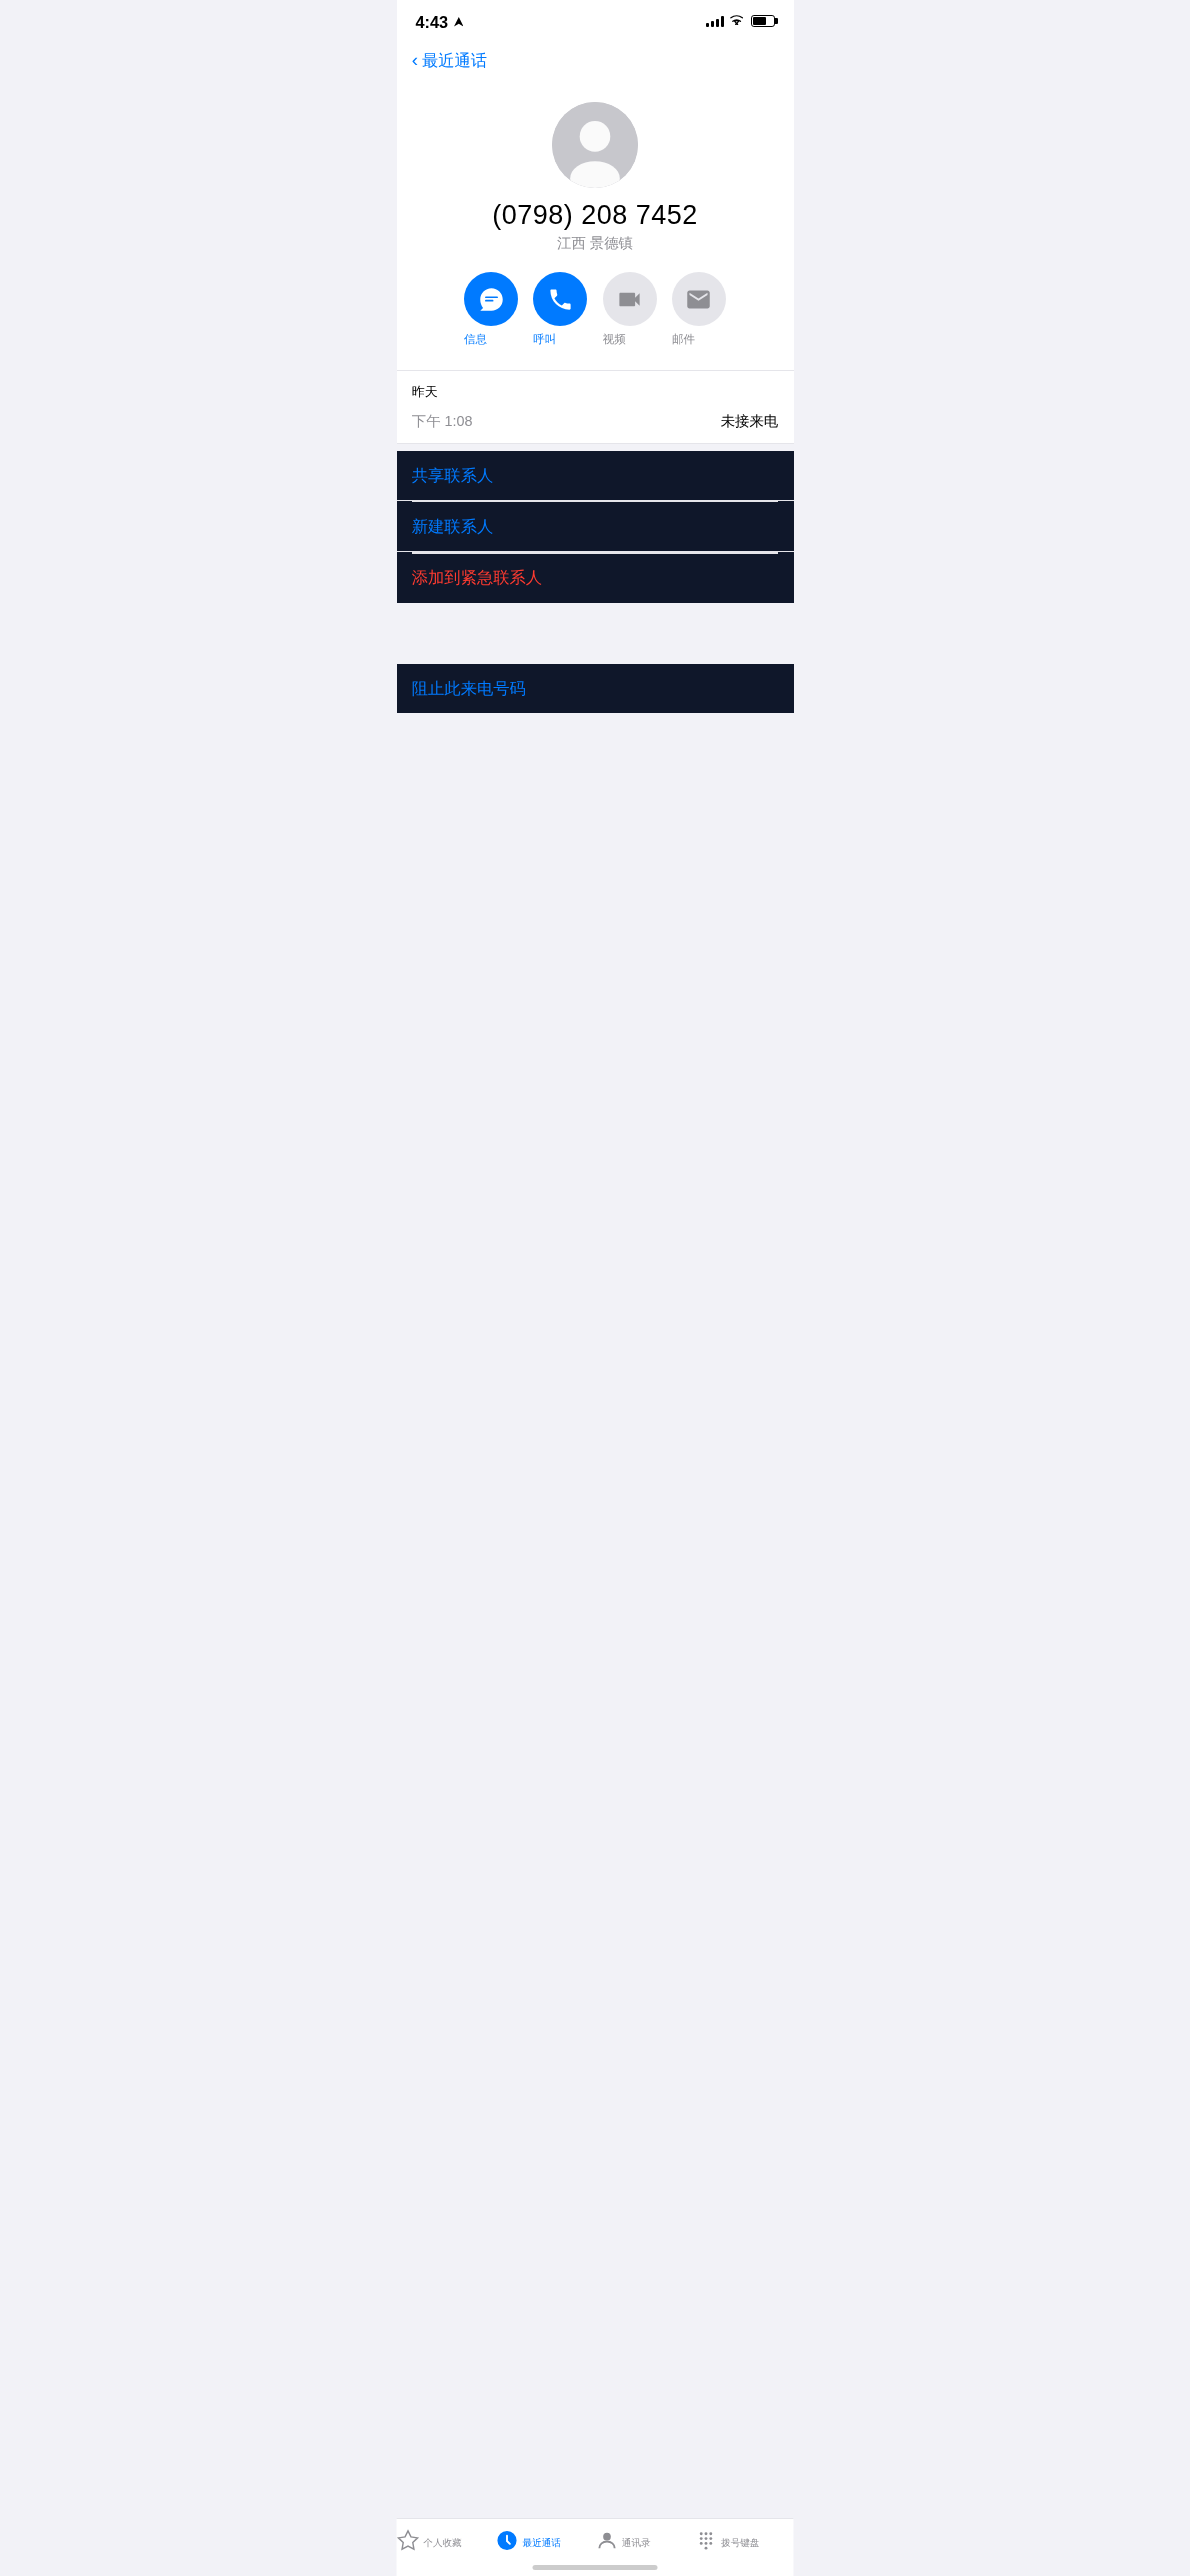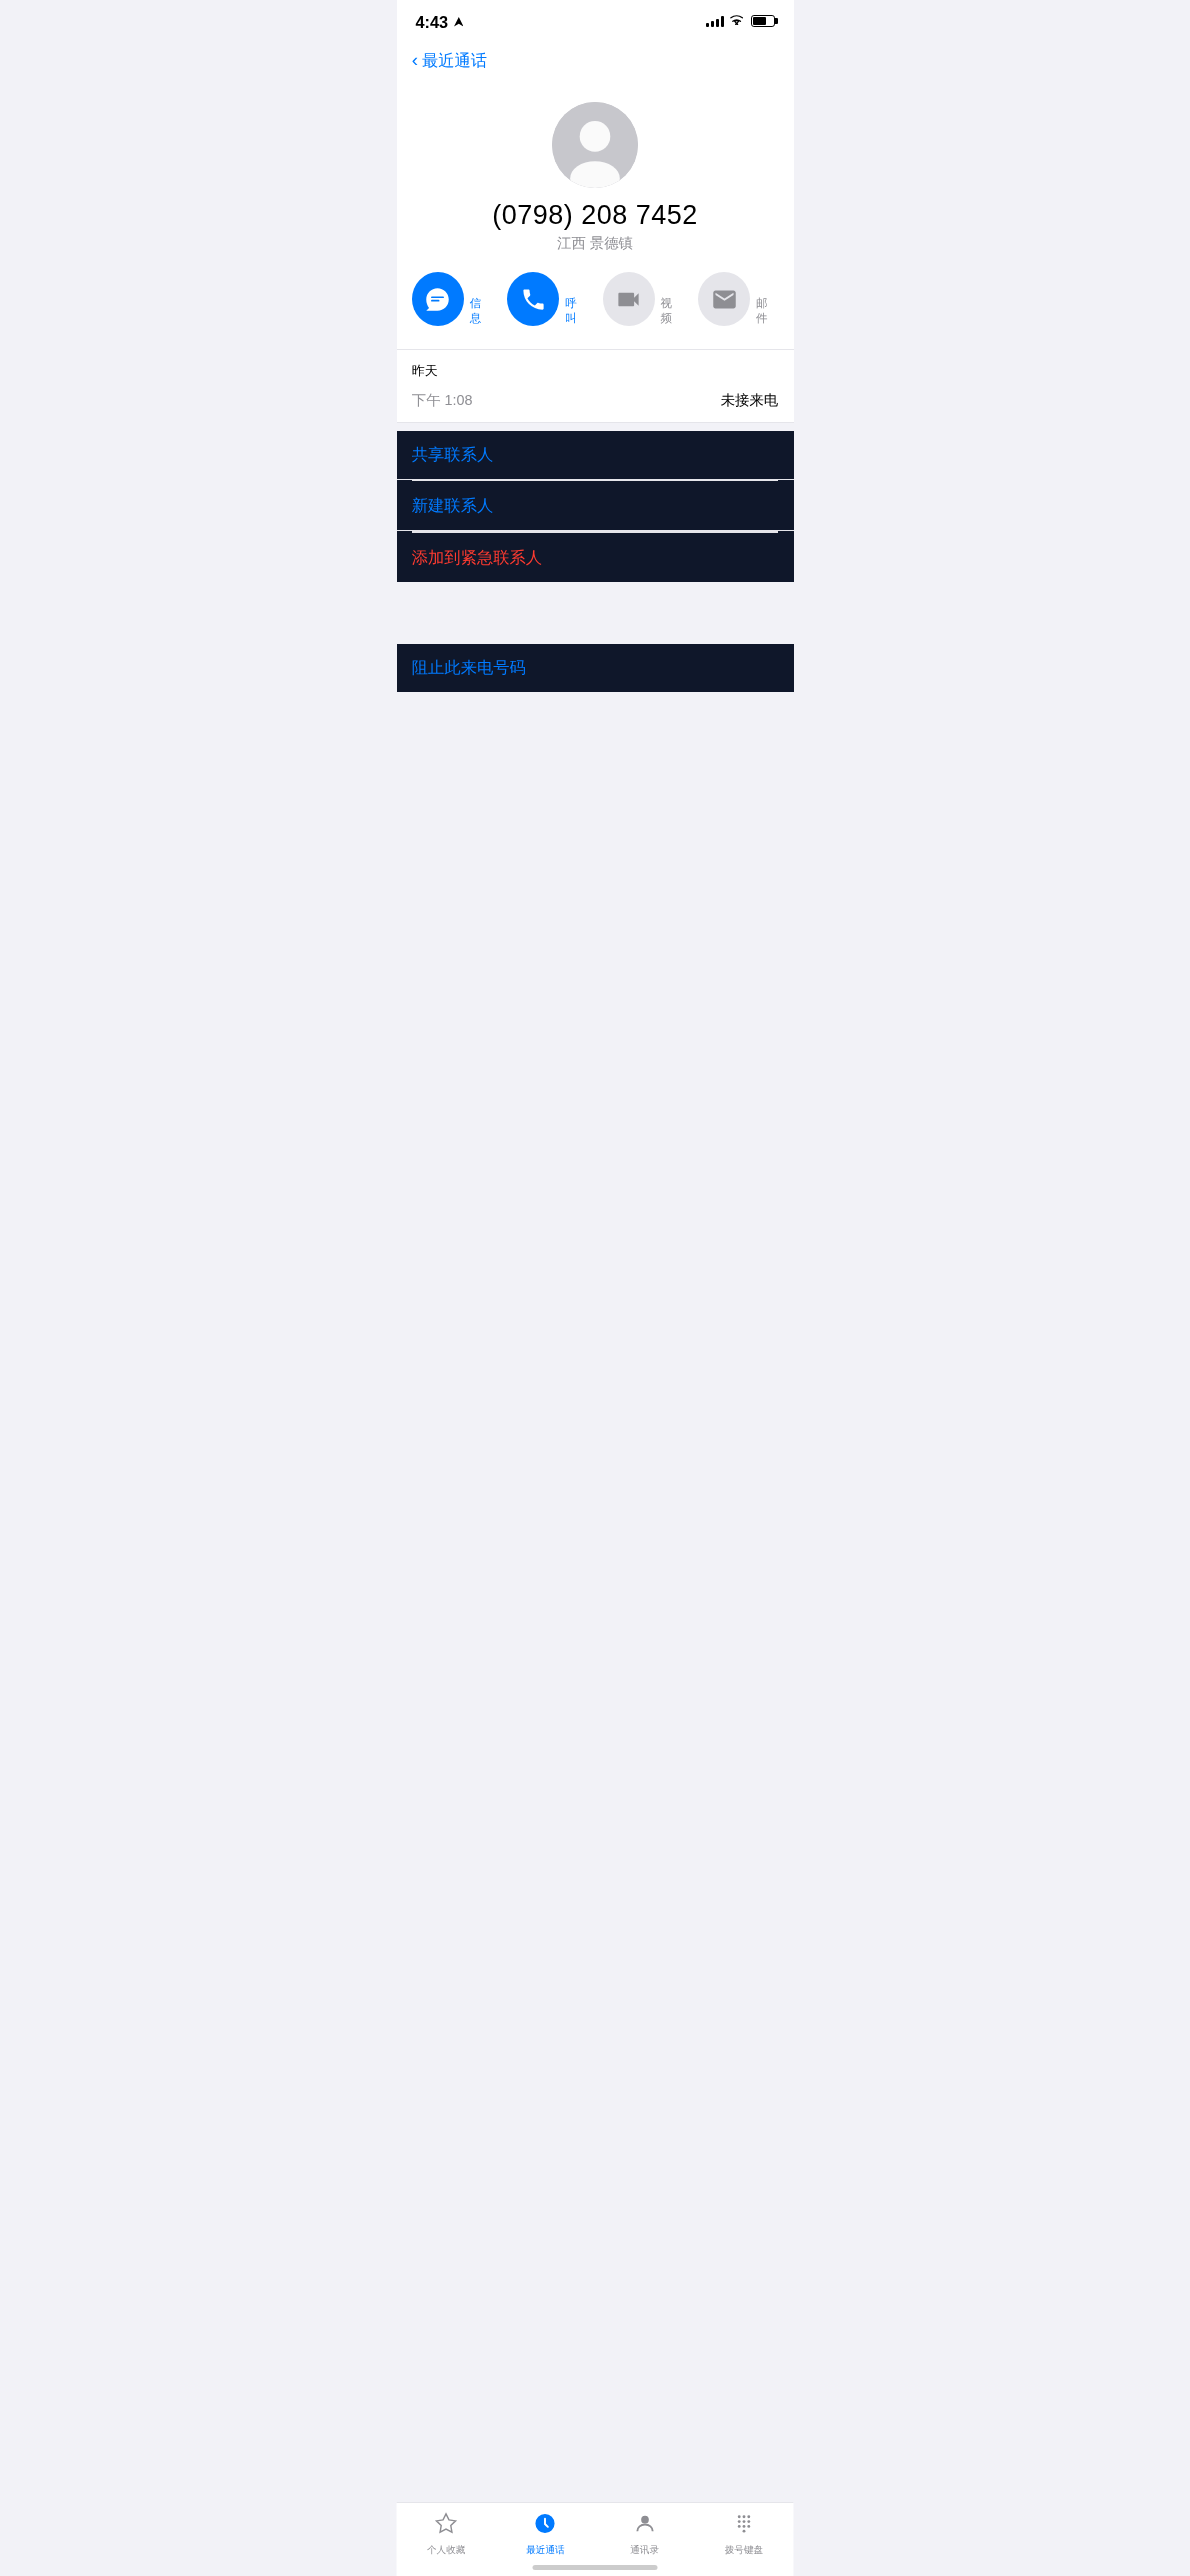--- a/index.html
+++ b/index.html
@@ -139,22 +139,22 @@
     }
 
     
     .action-buttons {
       display: flex;
       gap: 15.3px;
       justify-content: center;
     }
     .action-btn {
       display: flex;
-      flex-direction: row;
-      align-items: flex-end;
+      flex-direction: column;
+      align-items: flex-start;
       gap: 5.8px;
       cursor: pointer;
     }
     .action-icon {
       width: 54px;
       height: 54px;
       border-radius: 50%;
       display: flex;
       align-items: center;
       justify-content: center;
@@ -238,21 +238,20 @@
       width: 397px;
       background: rgba(255,255,255,0.95);
       border-top: 1px solid #e5e5ea;
       display: flex;
       justify-content: space-around;
       align-items: center;
       padding: 9.6px 0 19px;
     }
     .tab-item {
       display: flex;
-      flex-direction: column;
       align-items: center;
       gap: 3.8px;
       cursor: pointer;
       flex: 1;
     }
     .tab-icon {
       font-size: 21px;
       color: #8e8e93;
     }
     .tab-icon.active {

